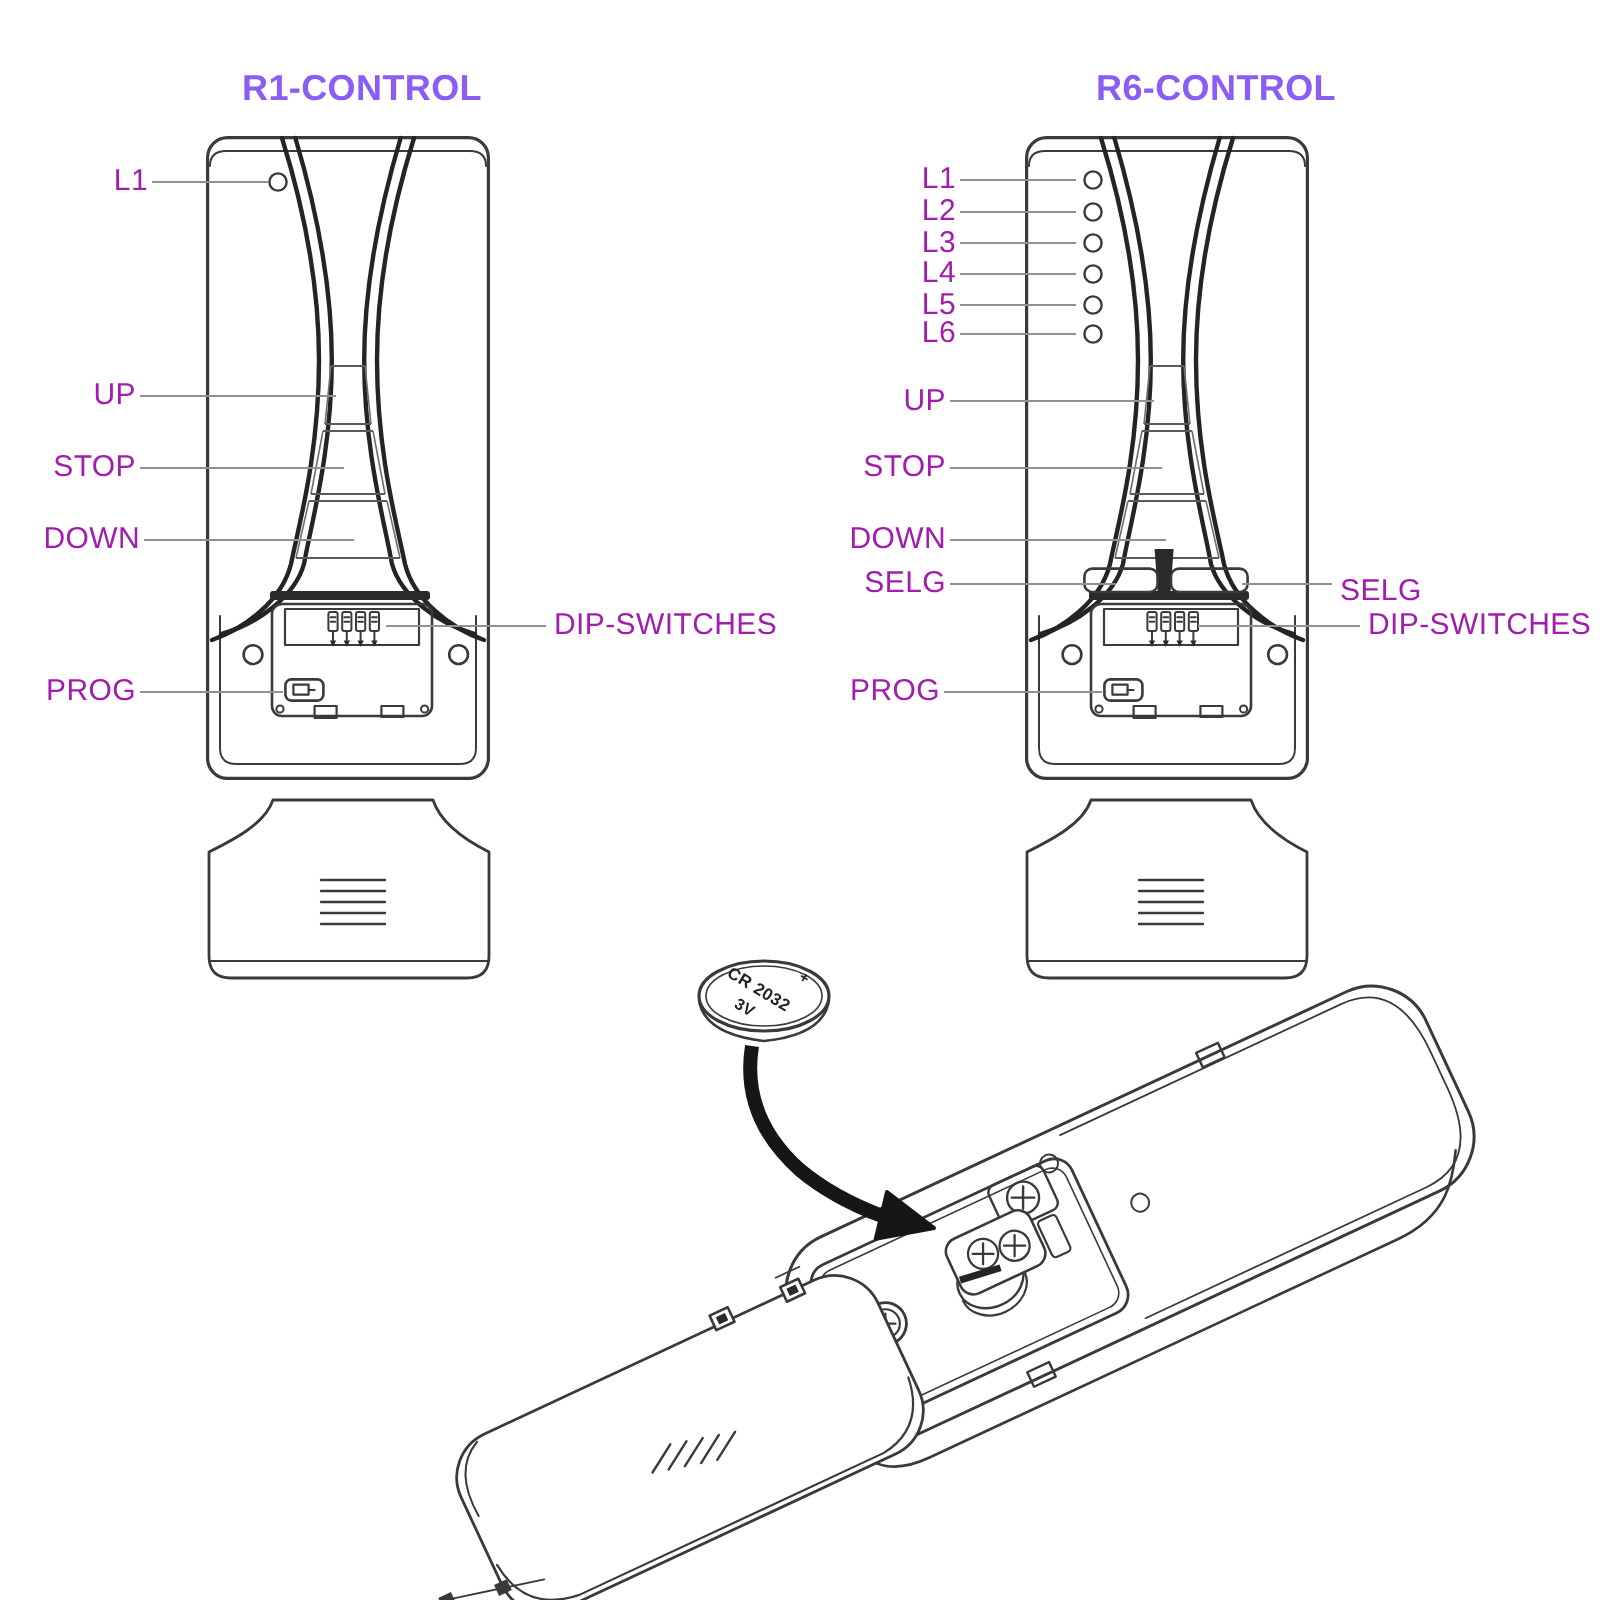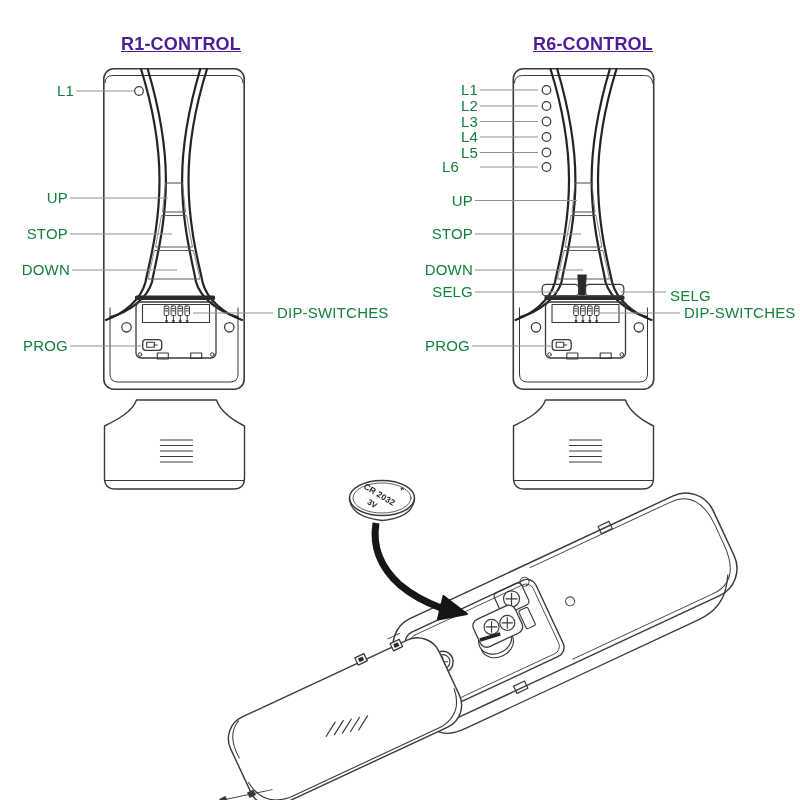--- a/index.html
+++ b/index.html
@@ -1,22 +1,22 @@
 <!DOCTYPE html>
 <html><head>
 <meta charset="utf-8">
 <style>
   html,body{margin:0;padding:0;background:#fff;}
   #stage{position:relative;width:800px;height:800px;background:#ffffff;overflow:hidden;
          font-family:"Liberation Sans",sans-serif;}
   svg{position:absolute;left:0;top:0;}
-  .lbl{position:absolute;font-size:15px;line-height:16px;color:#15803d;white-space:nowrap;
+  .lbl{position:absolute;font-size:15px;line-height:16px;color:#a21caf;white-space:nowrap;
        font-family:"Liberation Sans",sans-serif;letter-spacing:.2px;}
-  .ttl{position:absolute;font-size:18px;line-height:19px;font-weight:bold;color:#4c1d95;
-       transform:translateX(-50%);letter-spacing:.2px;white-space:nowrap;text-decoration:underline;}
+  .ttl{position:absolute;font-size:18px;line-height:19px;font-weight:bold;color:#8b5cf6;
+       transform:translateX(-50%);letter-spacing:.2px;white-space:nowrap;}
   
   .s08,.s09,.s10,.s11,.s12,.s13,.s14,.s15,.s16,.s22{fill:none;stroke:#3a3a3a;stroke-linecap:round;stroke-linejoin:round;}
   .s08{stroke-width:.8}.s09{stroke-width:.9}.s10{stroke-width:1}.s11{stroke-width:1.1}
   .s12{stroke-width:1.2}.s13{stroke-width:1.3}.s14{stroke-width:1.4}.s15{stroke-width:1.5}
   .s16{stroke-width:1.6}
   .s22{stroke-width:2.2;stroke:#242424}
   .dv{stroke:#5a5a5a;stroke-width:1.1;fill:none}
   .sd{stroke:#6f6f6f;stroke-width:.8;fill:none}
   .ld{stroke:#919191;stroke-width:1;fill:none}
   .fill-ink{fill:#2a2a2a;stroke:none}
@@ -219,35 +219,35 @@
     <text class="battxt battsm" transform="translate(371,506) rotate(31)" text-anchor="middle">3V</text>
     <text class="battxt battpl" transform="translate(401,491) rotate(31)" text-anchor="middle">+</text>
   </g>
   <g>
     <path d="M 376,523 C 372,548 381,568 400,585 C 412,595 425,602 441,608" fill="none" stroke="#161616" stroke-width="7"></path>
     <path d="M 467,614 L 437.9,619.4 L 443.5,596 Z" fill="#161616" stroke="#161616" stroke-width="2" stroke-linejoin="round"></path>
   </g>
 </svg>
 
   <div class="ttl" style="left:181px;top:35px">R1-CONTROL</div>
-  <div class="ttl" style="left:593px;top:35px">R6-CONTROL</div>
+  <div class="ttl" style="left:608px;top:35px">R6-CONTROL</div>
 
   <div class="lbl" style="right:726px;top:83px;text-align:right">L1</div>
   <div class="lbl" style="right:732px;top:190px;text-align:right">UP</div>
   <div class="lbl" style="right:732px;top:226px;text-align:right">STOP</div>
   <div class="lbl" style="right:730px;top:262px;text-align:right">DOWN</div>
   <div class="lbl" style="right:732px;top:338px;text-align:right">PROG</div>
   <div class="lbl" style="left:277px;top:305px">DIP-SWITCHES</div>
 
   <div class="lbl" style="right:322px;top:82px;text-align:right">L1</div>
   <div class="lbl" style="right:322px;top:98px;text-align:right">L2</div>
   <div class="lbl" style="right:322px;top:113.5px;text-align:left">L3</div>
   <div class="lbl" style="right:322px;top:129px;text-align:center">L4</div>
   <div class="lbl" style="right:322px;top:144.5px;text-align:left">L5</div>
-  <div class="lbl" style="right:341px;top:159px;text-align:right">L6</div>
+  <div class="lbl" style="right:322px;top:159px;text-align:right">L6</div>
   <div class="lbl" style="right:327px;top:192.5px;text-align:right">UP</div>
   <div class="lbl" style="right:327px;top:226px;text-align:right">STOP</div>
   <div class="lbl" style="right:327px;top:262px;text-align:right">DOWN</div>
   <div class="lbl" style="right:327px;top:284px;text-align:right">SELG</div>
   <div class="lbl" style="left:670px;top:288px">SELG</div>
   <div class="lbl" style="right:330px;top:338px;text-align:right">PROG</div>
   <div class="lbl" style="left:684px;top:305px">DIP-SWITCHES</div>
 
 </div>
 

